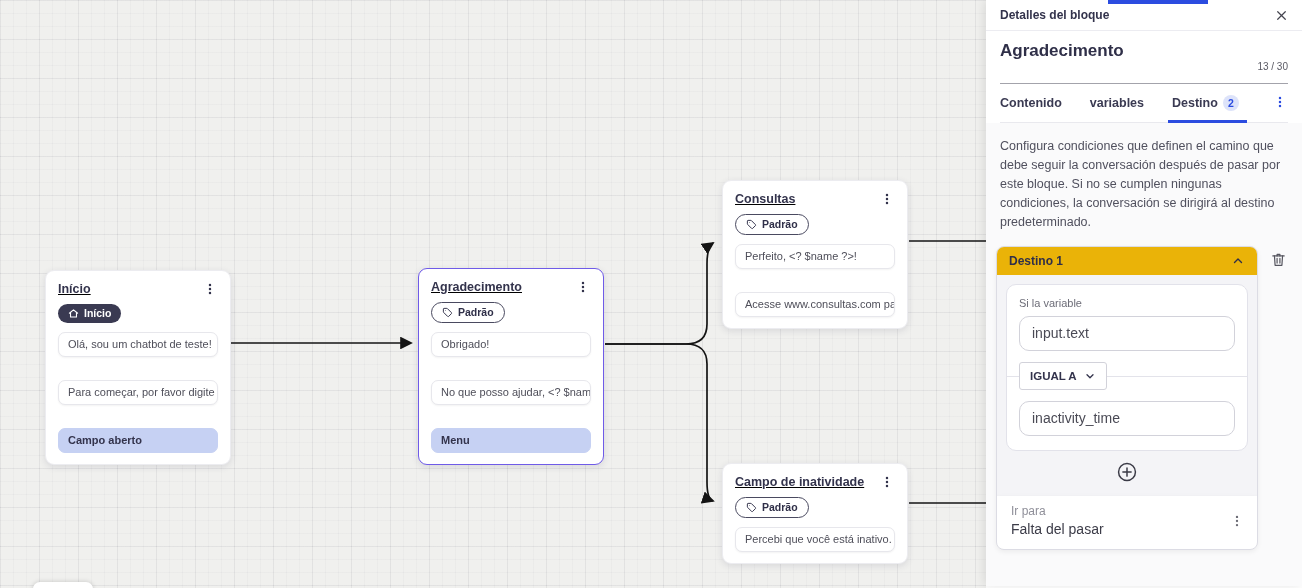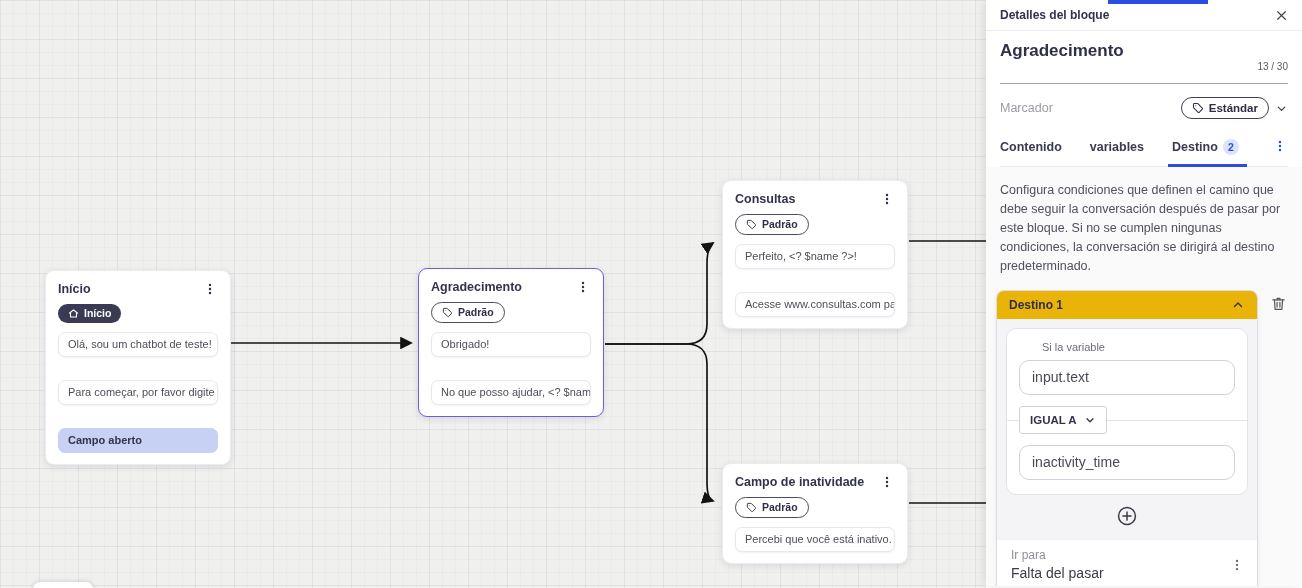--- a/index.html
+++ b/index.html
@@ -22,21 +22,21 @@
   }
   .edges{position:absolute;left:0;top:0;}
   
   .node{
     position:absolute;width:186px;box-sizing:border-box;
     background:#fff;border:1px solid #ececf0;border-radius:9px;
     box-shadow:0 2px 7px rgba(40,40,70,.12);
     padding:10px 12px 11px;
   }
   .node.selected{border:1.5px solid #6f5be8;}
-  .node-head{display:flex;justify-content:space-between;align-items:center;}
+  .node-head{display:flex;justify-content:space-between;align-items:center;text-decoration:underline;}
   .node-title{font-size:12.5px;font-weight:bold;color:#33334c;line-height:16px;}
   .kebab{width:16px;height:16px;flex:0 0 auto;cursor:pointer;display:flex;align-items:center;justify-content:center;}
   .badge-row{margin-top:7px;}
   .badge{
     display:inline-flex;align-items:center;gap:5px;
     font-size:10.5px;font-weight:bold;line-height:1;
     border-radius:999px;padding:4px 10px;
   }
   .badge.dark{background:#3a3a52;color:#fff;}
   .badge.outline{background:#fff;color:#2f2f48;border:1.2px solid #4a4a60;}
@@ -89,21 +89,21 @@
   .dest-card{
     border:1px solid #dcdce4;border-radius:8px;background:#f4f4f7;overflow:hidden;
     box-shadow:0 2px 5px rgba(0,0,0,.06);
   }
   .dest-header{
     background:#eab308;padding:7px 12px;display:flex;justify-content:space-between;align-items:center;
     font-size:12px;font-weight:bold;color:#2f2f49;cursor:pointer;
   }
   .dest-body{padding:9px 9px 0;}
   .cond-card{background:#fff;border:1px solid #e2e2ea;border-radius:10px;padding:12px 12px 14px;}
-  .field-label{font-size:11px;color:#6d6d78;margin-bottom:7px;margin-left:23px;}
+  .field-label{font-size:11px;color:#6d6d78;margin-bottom:7px;}
   .tinput{
     box-sizing:border-box;border:1px solid #d2d2da;border-radius:10px;background:#fff;
     padding:8px 12px;font-size:14px;color:#4a4a55;line-height:17px;cursor:text;
   }
   .op-row{position:relative;height:28px;margin:11px 0;}
   .op-row::before{content:'';position:absolute;left:-12px;right:-12px;top:50%;height:1px;background:#e3e3ea;}
   .op-chip{
     position:relative;display:inline-flex;align-items:center;gap:7px;height:28px;padding:0 10px;
     background:#fff;border:1px solid #d2d2da;border-radius:3px;
     font-size:11.5px;font-weight:bold;color:#33334c;cursor:pointer;box-sizing:border-box;
@@ -181,20 +181,21 @@
         <svg class="ic" width="11" height="11" viewBox="0 0 24 24" fill="none" stroke="#2f2f48" stroke-width="2.1" stroke-linejoin="round">
             <path d="M20.6 12.3l-8.9-8.9A1.5 1.5 0 0 0 10.6 3H4.5A1.5 1.5 0 0 0 3 4.5v6.1c0 .4.16.78.44 1.06l8.9 8.9a1.5 1.5 0 0 0 2.12 0l6.14-6.14a1.5 1.5 0 0 0 0-2.12z"></path>
             <circle cx="7.4" cy="7.4" r="1" fill="#2f2f48" stroke="none"></circle>
           </svg>
         <span>Padrão</span>
       </span>
     </div>
     <div class="items">
       <div class="item">Obrigado!</div>
       <div class="item">No que posso ajudar, &lt;? $name ...</div>
+      <div class="item hl">Menu</div>
     </div>
   </div>
 
   <div class="node" style="left:722px;top:180px;">
     <div class="node-head">
       <span class="node-title">Consultas</span>
       <span class="kebab">
         <svg class="ic" width="14" height="14" viewBox="0 0 24 24" fill="#33334c">
             <circle cx="12" cy="5" r="2.1"></circle>
             <circle cx="12" cy="12" r="2.1"></circle>
@@ -256,35 +257,20 @@
         </svg>
     </span>
   </div>
 
   <div class="p-top">
     <div class="title-row">
       <span class="block-name">Agradecimento</span>
       <span class="char-count">13 / 30</span>
     </div>
 
-    <div class="marcador-row">
-      <span class="marcador-label">Marcador</span>
-      <span class="marker-select">
-        <span class="pill">
-          <svg class="ic" width="12" height="12" viewBox="0 0 24 24" fill="none" stroke="#2f2f48" stroke-width="2.1" stroke-linejoin="round">
-              <path d="M20.6 12.3l-8.9-8.9A1.5 1.5 0 0 0 10.6 3H4.5A1.5 1.5 0 0 0 3 4.5v6.1c0 .4.16.78.44 1.06l8.9 8.9a1.5 1.5 0 0 0 2.12 0l6.14-6.14a1.5 1.5 0 0 0 0-2.12z"></path>
-              <circle cx="7.4" cy="7.4" r="1" fill="#2f2f48" stroke="none"></circle>
-            </svg>
-          <span>Estándar</span>
-        </span>
-        <svg class="ic" width="13" height="13" viewBox="0 0 24 24" fill="none" stroke="#44444e" stroke-width="2.4" stroke-linecap="round" stroke-linejoin="round">
-            <path d="M6 9.5 12 15.5 18 9.5"></path>
-          </svg>
-      </span>
-    </div>
 
     <div class="tabs">
       <span class="tab">
           <span>Contenido</span>
         </span>
       <span class="tab">
           <span>variables</span>
         </span>
       <span class="tab active">
         <span>Destino</span>

